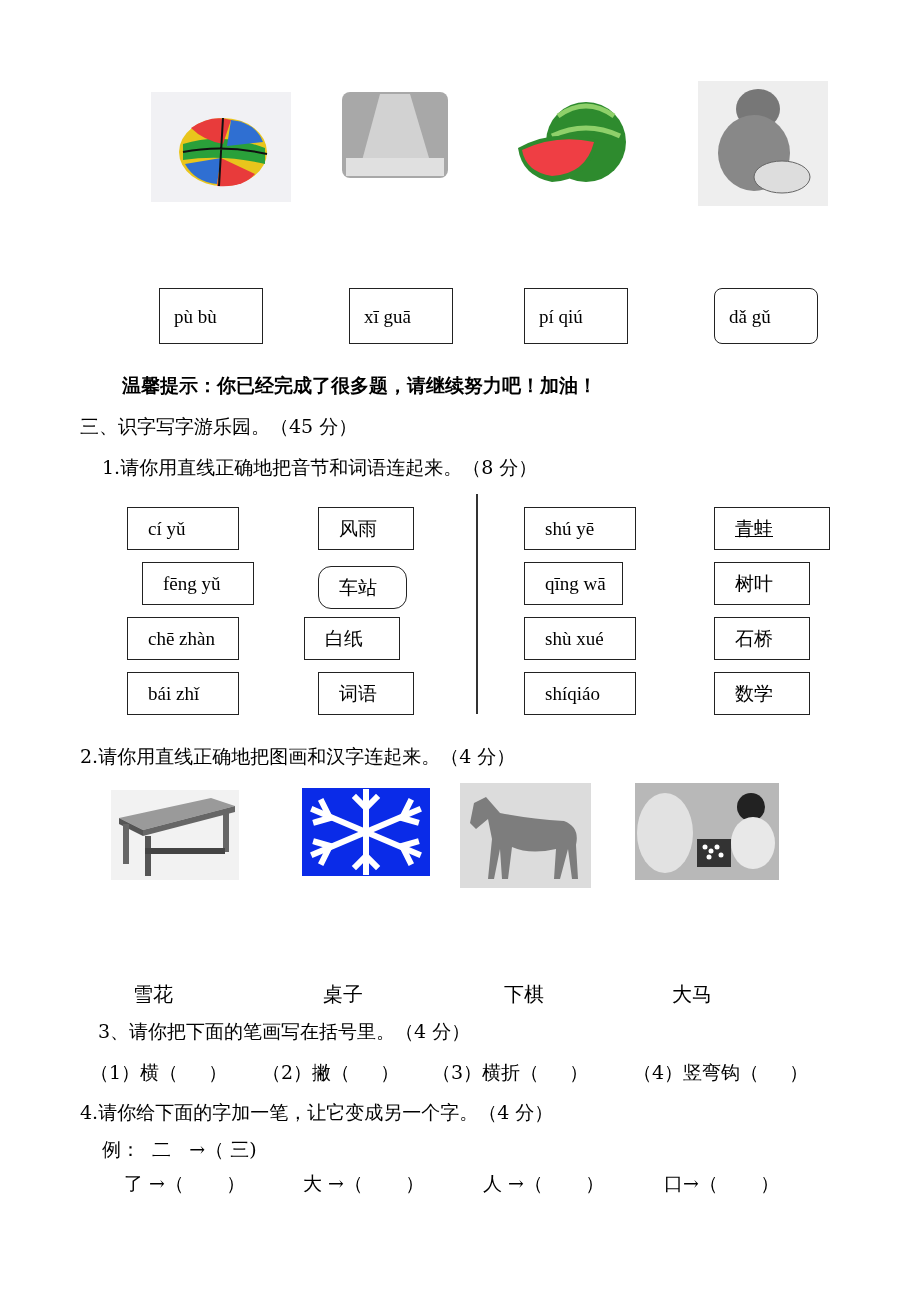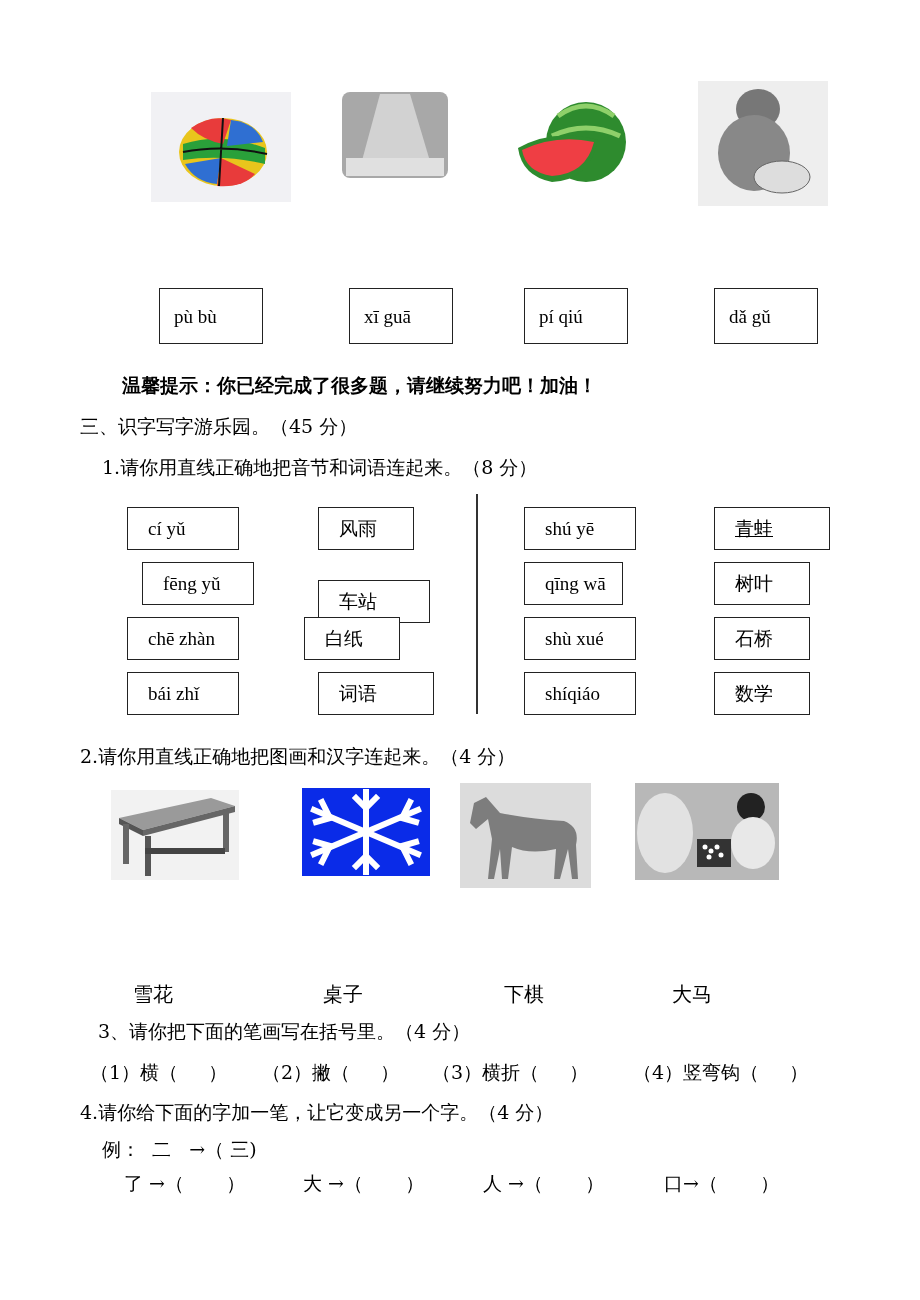--- a/index.html
+++ b/index.html
@@ -55,21 +55,21 @@
 
 <div class="box py-top" style="left:159px;top:288px;">
     <span>pù   bù</span>
   </div>
 <div class="box py-top" style="left:349px;top:288px;">
     <span>xī   guā</span>
   </div>
 <div class="box py-top" style="left:524px;top:288px;">
     <span>pí qiú</span>
   </div>
-<div class="box py-top" style="left:714px;top:288px;">
+<div class="box py-top" style="left:714px;top:288px;border-radius:8px;">
     <span>dǎ   gǔ</span>
   </div>
 
 <div class="line tip" style="left:122px;top:376px;">温馨提示：你已经完成了很多题，请继续努力吧！加油！</div>
 
 <div class="line" style="left:80px;top:417px;">三、识字写字游乐园。（45 分）</div>
 <div class="line" style="left:102px;top:458px;">1.请你用直线正确地把音节和词语连起来。（8 分）</div>
 
 <div class="box mbox" style="left:127px;top:507px;width:112px;">
     <span>cí   yǔ</span>
@@ -80,27 +80,27 @@
 <div class="box mbox" style="left:127px;top:617px;width:112px;text-align:right;">
     <span>chē zhàn</span>
   </div>
 <div class="box mbox" style="left:127px;top:672px;width:112px;">
     <span>bái zhǐ</span>
   </div>
 
 <div class="box mbox" style="left:318px;top:507px;width:96px;">
     <span>风雨</span>
   </div>
-<div class="box mbox" style="left:318px;top:580px;width:112px;">
+<div class="box mbox" style="left:318px;top:566px;width:89px;border-radius:13px;">
     <span>车站</span>
   </div>
 <div class="box mbox" style="left:304px;top:617px;width:96px;">
     <span>白纸</span>
   </div>
-<div class="box mbox" style="left:318px;top:672px;width:116px;">
+<div class="box mbox" style="left:318px;top:672px;width:96px;">
     <span>词语</span>
   </div>
 
 <div class="divider"></div>
 
 <div class="box mbox" style="left:524px;top:507px;width:112px;">
     <span>shú   yē</span>
   </div>
 <div class="box mbox" style="left:524px;top:562px;width:99px;">
     <span>qīng   wā</span>

